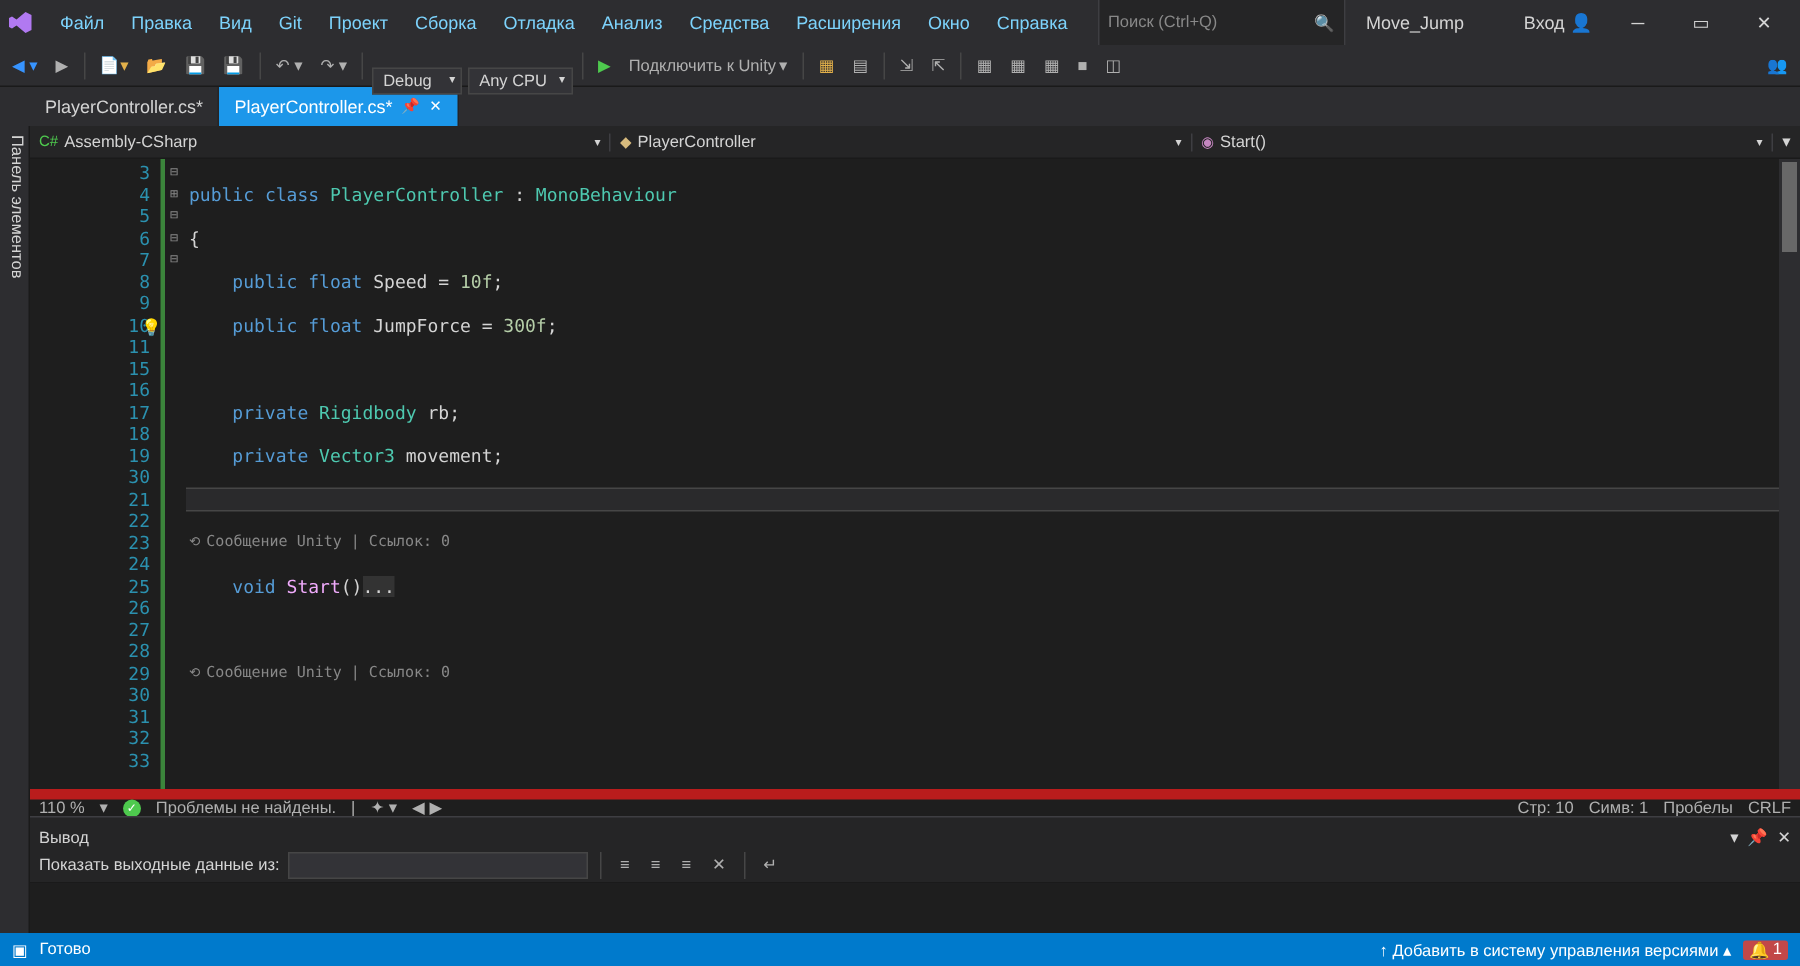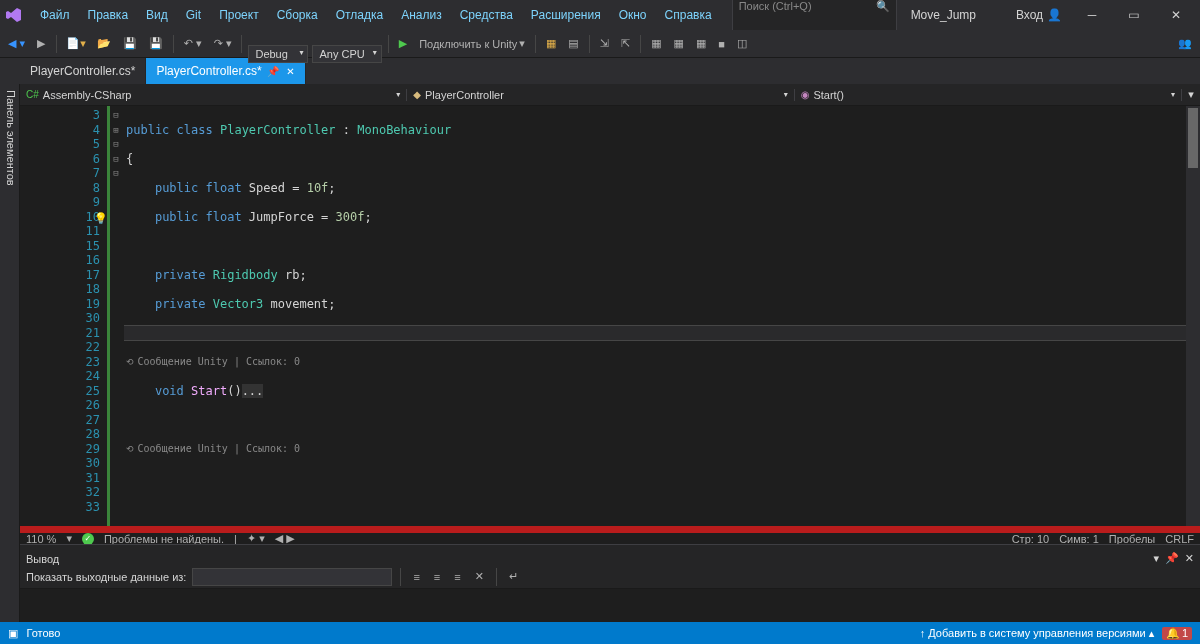--- a/index.html
+++ b/index.html
@@ -1,20 +1,20 @@
 <!DOCTYPE html>
 <html><head>
 <meta charset="utf-8">
 <style>
 * { margin: 0; padding: 0; box-sizing: border-box; }
 body { font-family: "Segoe UI", Tahoma, sans-serif; font-size: 12px; background: #2d2d30; color: #d4d4d4; width: 1200px; height: 644px; overflow: hidden; display: flex; flex-direction: column; }
 .titlebar { height: 30px; background: #2d2d30; display: flex; align-items: center; padding: 0 4px; gap: 2px; }
 .vs-logo { width: 20px; height: 20px; display: flex; align-items: center; justify-content: center; margin-right: 6px; }
 .menu-item { padding: 4px 8px; color: #7dd3fc; cursor: pointer; font-size: 12px; }
-.search-box { margin-left: 10px; background: #252526; border: 1px solid #3e3e42; height: 32px; width: 165px; display: flex; padding: 0 6px; color: #888; font-size: 11px; }
+.search-box { margin-left: 10px; background: #252526; border: 1px solid #3e3e42; height: 32px; width: 165px; display: flex; align-items: center; padding: 0 6px; color: #888; font-size: 11px; }
 .search-box .mag { margin-left: auto; color: #d4d4d4; }
 .solution-name { margin-left: 12px; color: #d4d4d4; font-size: 12px; }
 .titlebar-right { margin-left: auto; display: flex; align-items: center; gap: 2px; }
 .login { padding: 4px 8px; color: #d4d4d4; display: flex; align-items: center; gap: 4px; }
 .win-btn { width: 40px; height: 28px; display: flex; align-items: center; justify-content: center; color: #d4d4d4; }
 .toolbar { height: 28px; background: #2d2d30; display: flex; align-items: center; padding: 0 4px; gap: 4px; border-bottom: 1px solid #1a1a1a; }
 .tb-btn { padding: 2px 4px; color: #b0b0b0; display: flex; align-items: center; gap: 2px; font-size: 11px; }
 .tb-sep { width: 1px; height: 18px; background: #464646; margin: 0 2px; }
 .tb-dropdown { background: #333337; border: 1px solid #464646; padding: 2px 16px 2px 6px; color: #d4d4d4; font-size: 11px; position: relative; min-width: 60px; margin-top: 20px; }
 .tb-dropdown::after { content: "▾"; position: absolute; right: 4px; font-size: 8px; }

